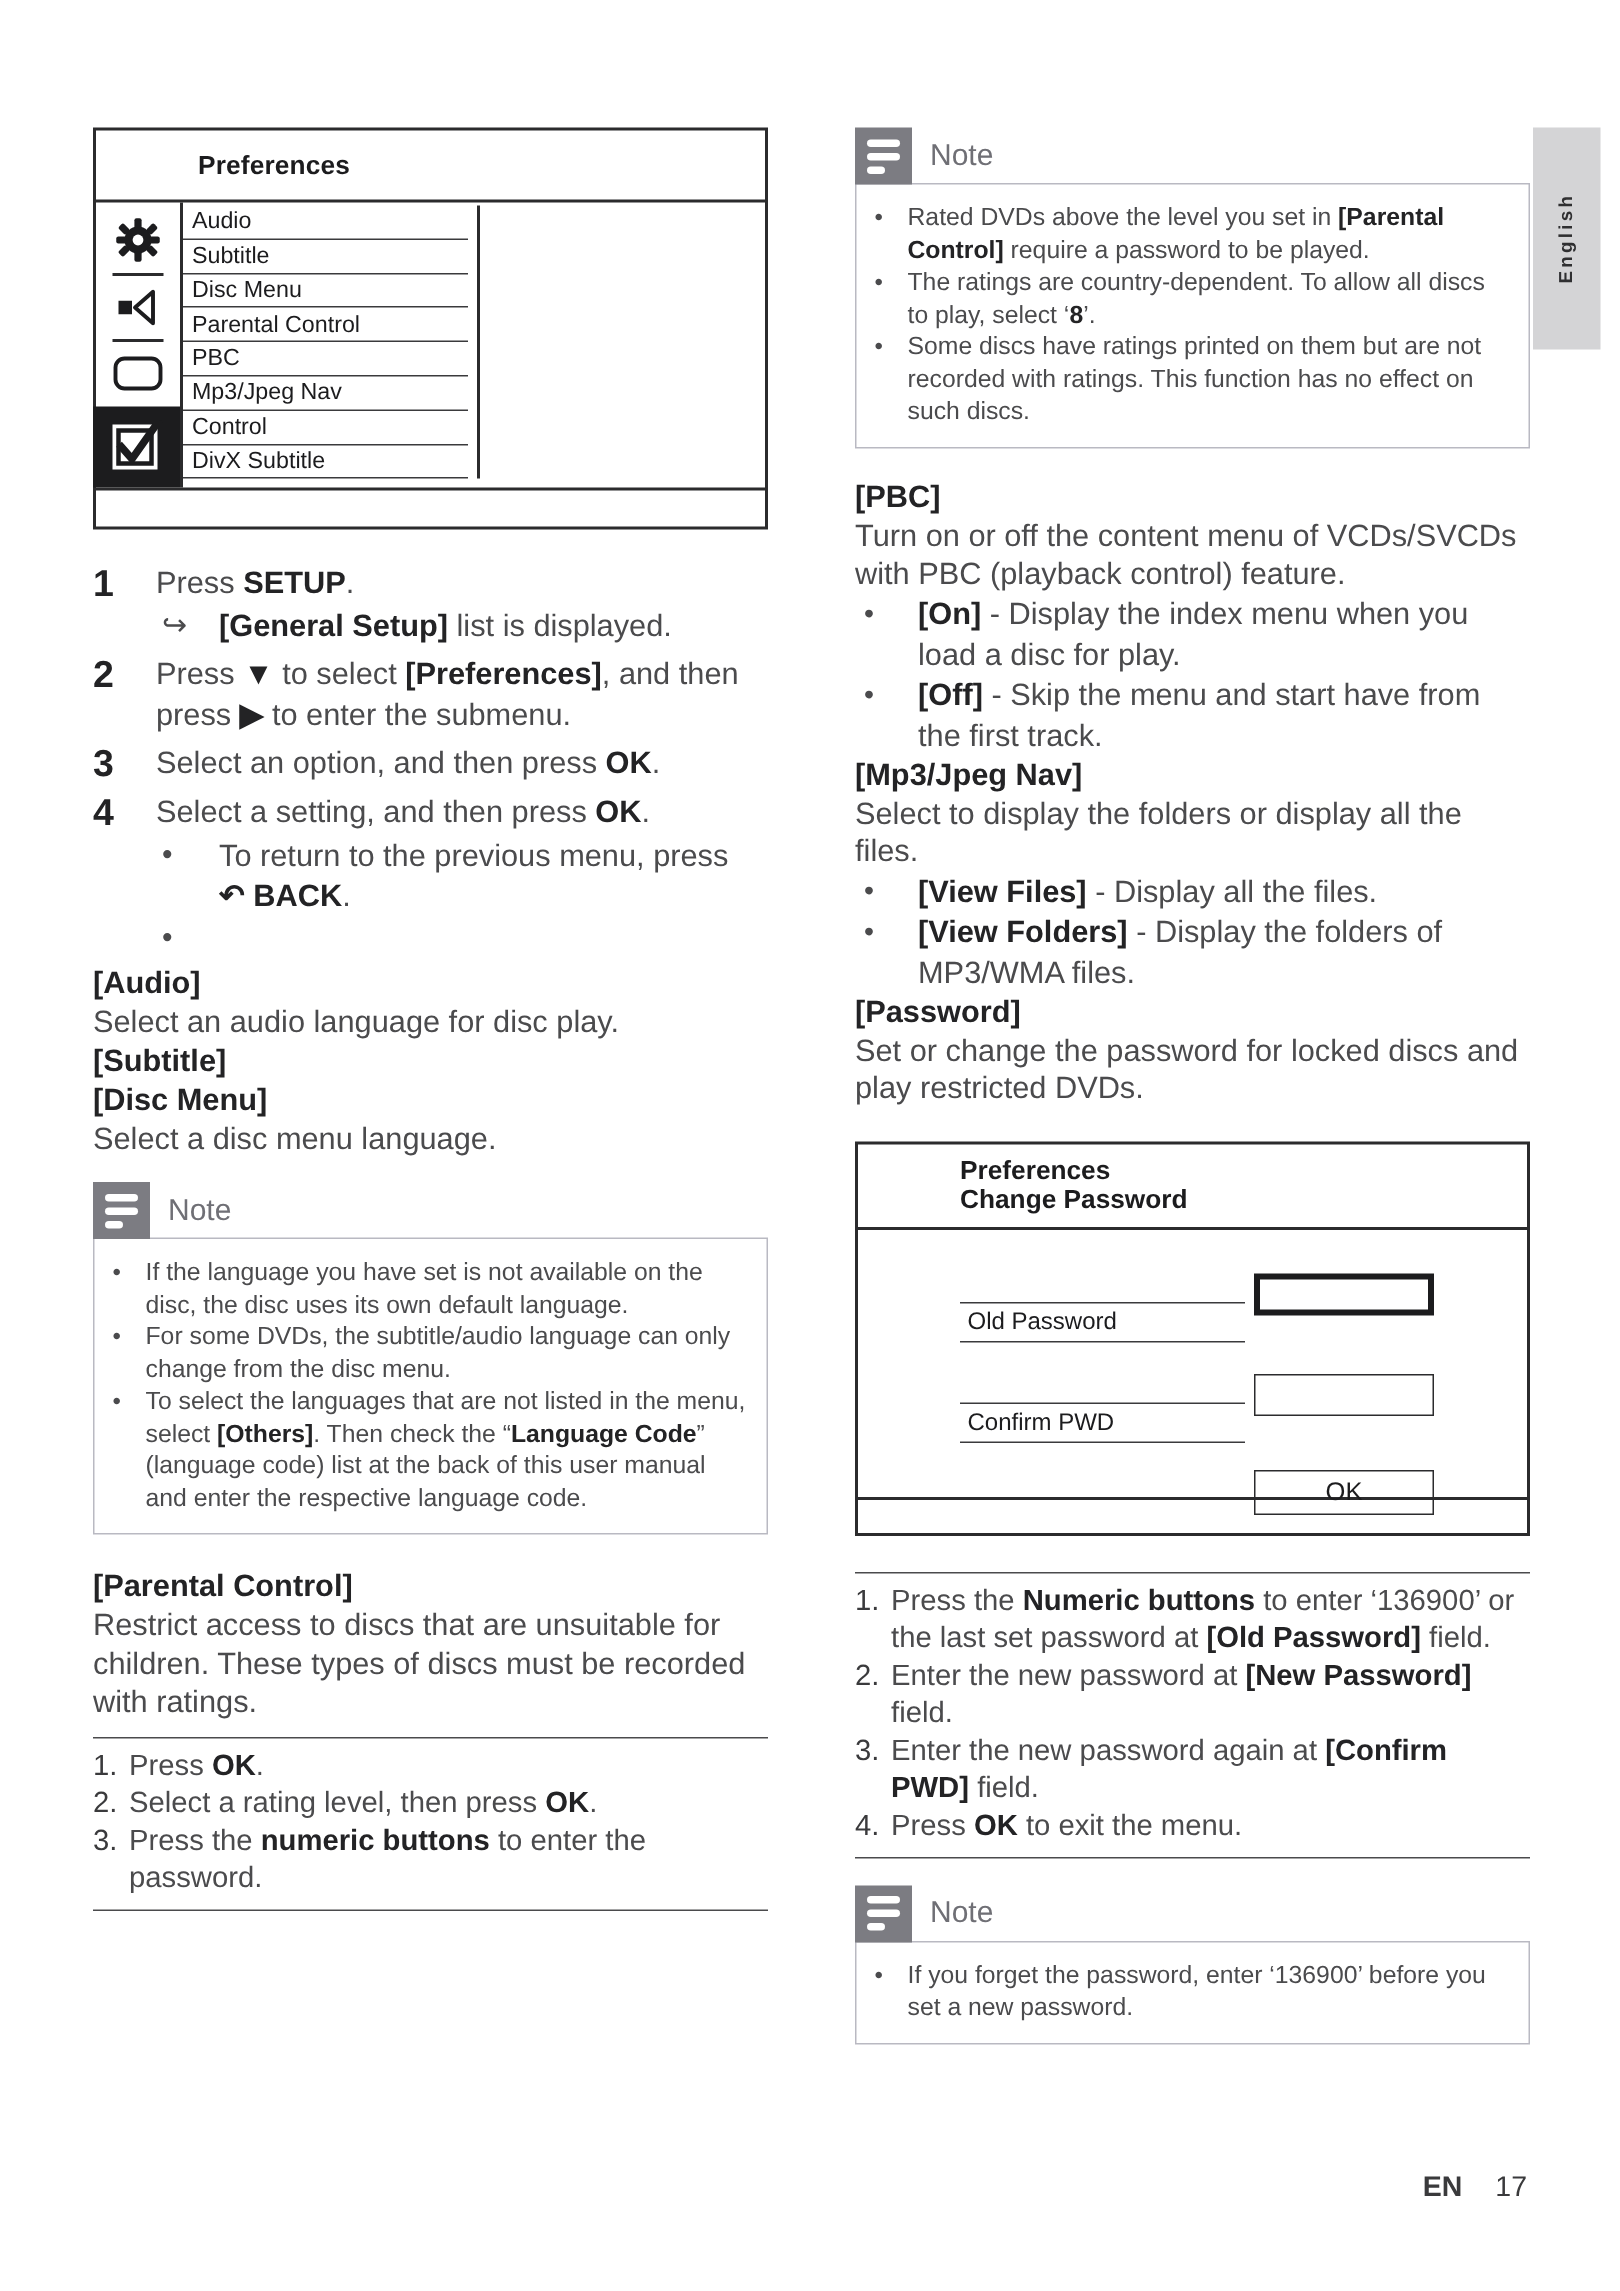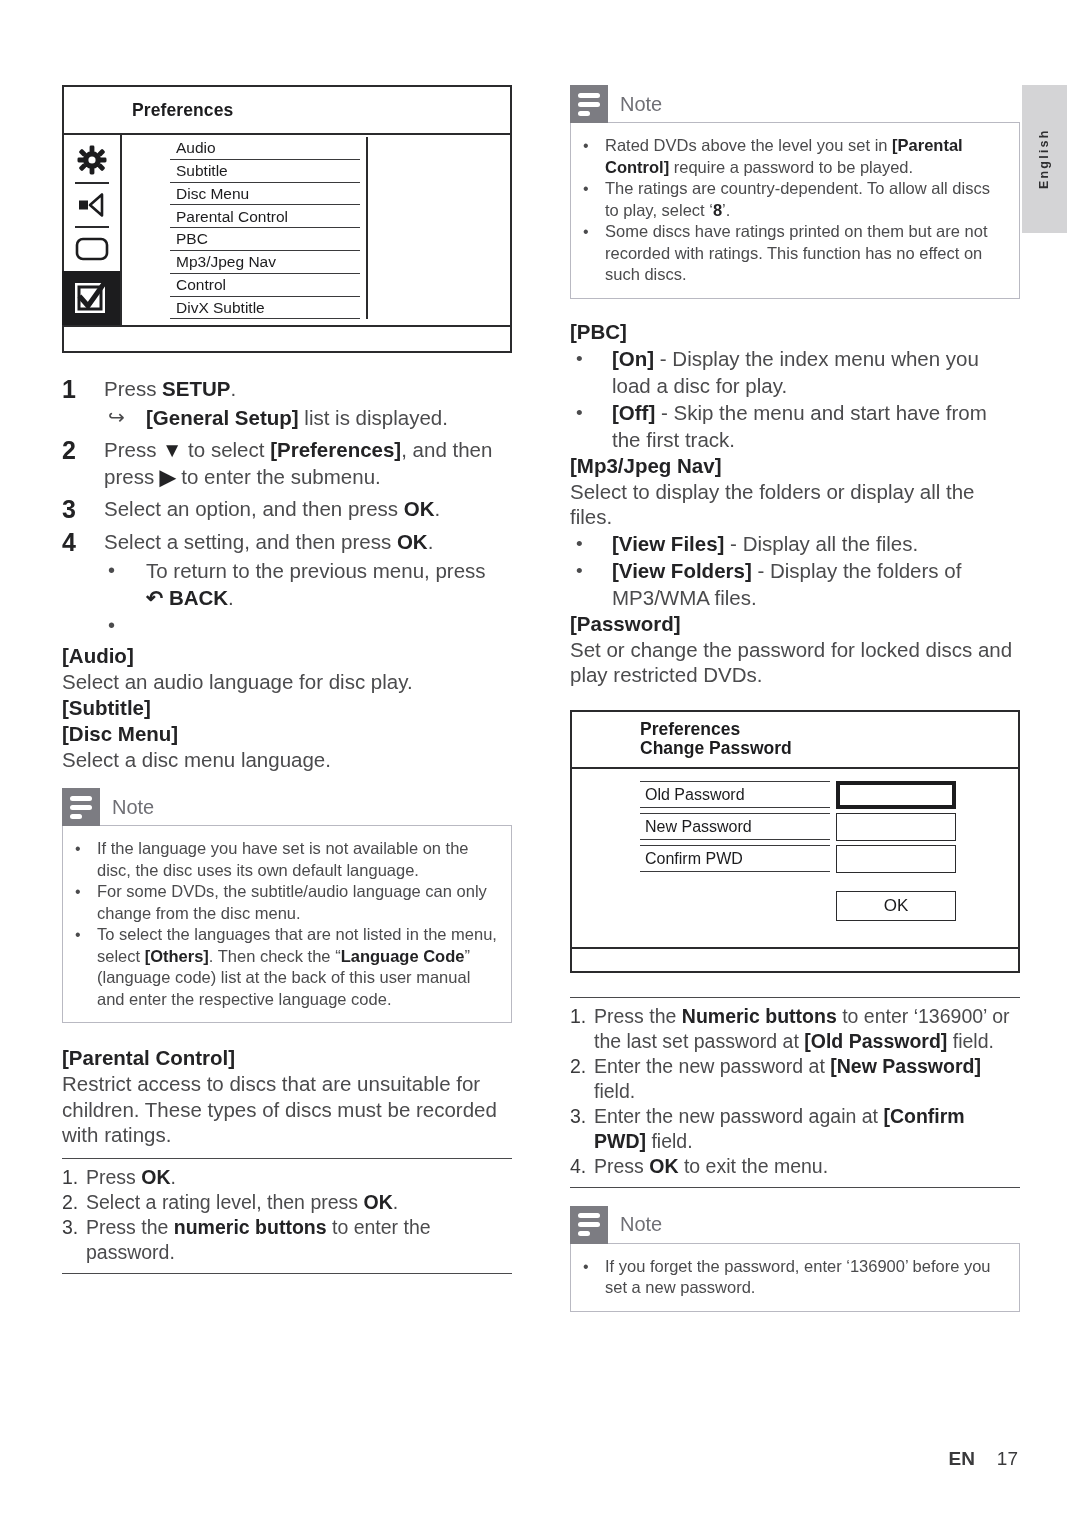--- a/index.html
+++ b/index.html
@@ -207,21 +207,21 @@
     border-bottom: 2.2px solid #2b2b2d;
     display: flex;
     align-items: center;
     padding-left: 68px;
     font-size: 17.5px;
     font-weight: 700;
     color: #1c1c1e;
     letter-spacing: .1px;
     font-family: "Liberation Sans", sans-serif;
   }
-  .screen-body { display: flex; height: 190px; gap: 48px; }
+  .screen-body { display: flex; height: 190px; }
   .icon-rail {
     width: 58px;
     flex: 0 0 58px;
     border-right: 2.2px solid #2b2b2d;
     display: flex;
     flex-direction: column;
     align-items: center;
     padding-top: 4px;
   }
   .rail-ico {
@@ -289,20 +289,21 @@
   }
   .pwlabel {
     width: 190px;
     flex: 0 0 190px;
     font-size: 16px;
     color: #1c1c1e;
     border-top: 1.6px solid #3a3a3c;
     border-bottom: 1.6px solid #3a3a3c;
     padding: 3px 0 3px 5px;
     line-height: 19px;
+    margin-top: 36px;
   }
   .pwbox {
     width: 120px;
     flex: 0 0 120px;
     height: 28px;
     border: 1.8px solid #2b2b2d;
     margin-left: 6px;
   }
   .pwbox.focus { border: 4px solid #1c1c1e; }
   .okrow { display: flex; margin-left: 68px; margin-top: 18px; }
@@ -513,20 +514,21 @@
         </div>
         <div class="nrow">
           <div class="mk">•</div>
           <div class="t">Some discs have ratings printed on them but are not recorded with ratings. This function has no effect on such discs.</div>
         </div>
       </div>
     </div>
 
     <div style="margin-top:20px;">
       <div class="hdr">[PBC]</div>
+      <div class="p">Turn on or off the content menu of VCDs/SVCDs with PBC (playback control) feature.</div>
       <div class="bul">
         <div class="mk">•</div>
         <div class="txt"><b>[On]</b><span> - Display the index menu when you load a disc for play.</span></div>
       </div>
       <div class="bul">
         <div class="mk">•</div>
         <div class="txt"><b>[Off]</b><span> - Skip the menu and start have from the first track.</span></div>
       </div>
     </div>
 
@@ -550,24 +552,20 @@
 
     <div class="screen2" style="margin-top:22px;">
       <div class="screen2-title">
         <div>Preferences</div>
         <div>Change Password</div>
       </div>
       <div class="screen2-body">
         <div class="pwrow">
           <div class="pwlabel">Old Password</div>
           <div class="pwbox focus"></div>
-        </div>
-        <div class="pwrow">
-          <div class="pwlabel">New Password</div>
-          <div class="pwbox"></div>
         </div>
         <div class="pwrow">
           <div class="pwlabel">Confirm PWD</div>
           <div class="pwbox"></div>
         </div>
         <div class="okrow">
           <div class="okbtn">OK</div>
         </div>
       </div>
       <div class="screen2-foot"></div>

